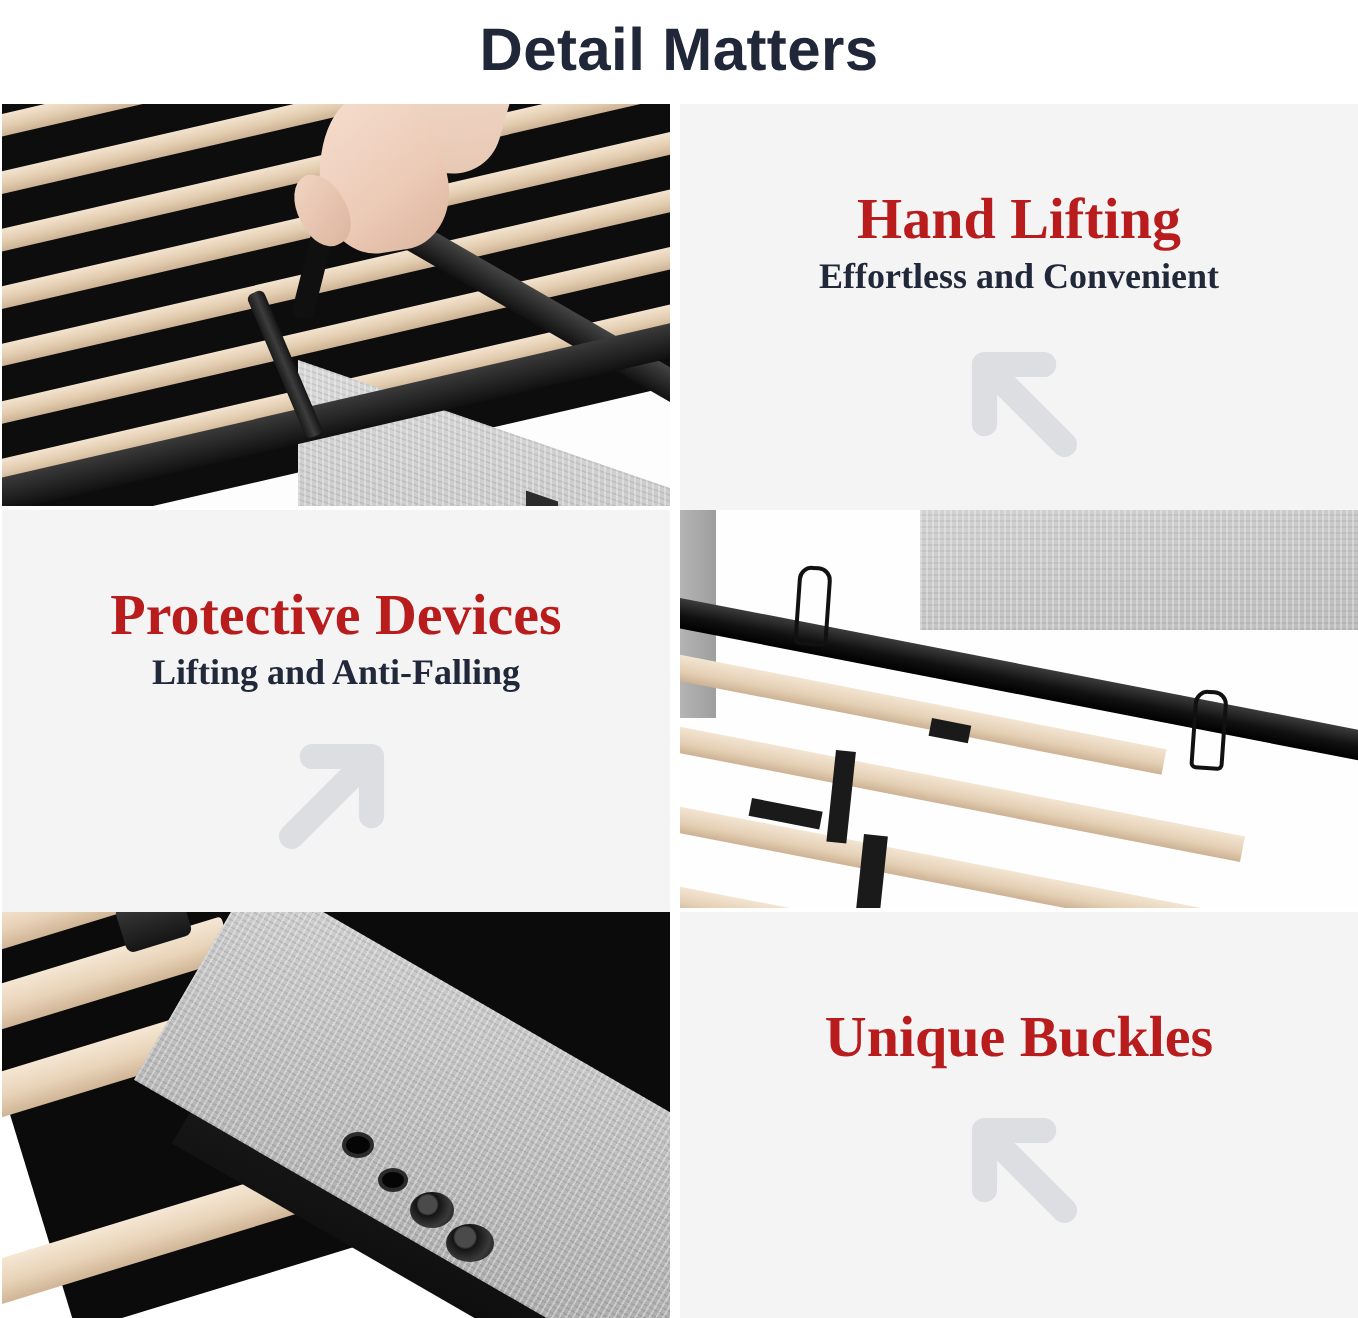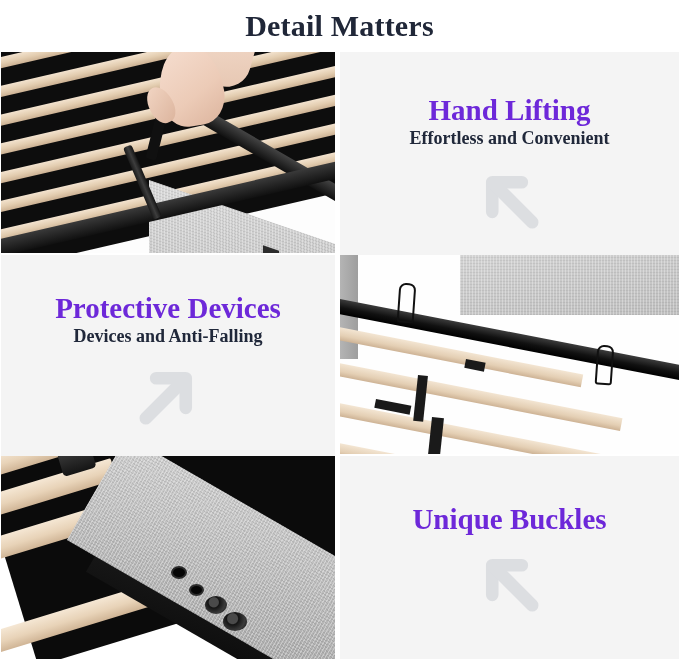--- a/index.html
+++ b/index.html
@@ -27,21 +27,21 @@
     left: 0;
     top: 0;
     width: 679px;
     height: 52px;
     display: flex;
     align-items: center;
     justify-content: center;
     background: #ffffff;
   }
   .header-title {
-    font-family: Liberation Serif, serif;
+    font-family: Liberation Sans, sans-serif;
     font-size: 30px;
     font-weight: bold;
     letter-spacing: 0.2px;
     color: #202738;
     line-height: 1;
   }
 
   
   .grid {
     position: absolute;
@@ -65,21 +65,21 @@
   .text-panel {
     background: #f4f4f4;
     display: flex;
     flex-direction: column;
     align-items: center;
   }
   .panel-title {
     font-family: "Liberation Serif", serif;
     font-weight: bold;
     font-size: 29px;
-    color: #6d28d9;
+    color: #b91c1c;
     line-height: 1.05;
     white-space: nowrap;
   }
   .panel-sub {
     font-family: "Liberation Serif", serif;
     font-weight: bold;
     font-size: 18px;
     color: #20283a;
     line-height: 1.1;
     margin-top: 4px;
@@ -368,21 +368,21 @@
           <g fill="none" stroke="#dcdee1" stroke-width="17" stroke-linecap="round" stroke-linejoin="round">
             <path d="M26 66 L26 26 L66 26"></path>
             <path d="M28 28 L80 80"></path>
           </g>
         </svg>
       </div>
     </div>
 
     <div class="cell col-left row-2 text-panel panel-protect">
       <div class="panel-title">Protective Devices</div>
-      <div class="panel-sub">Devices and Anti-Falling</div>
+      <div class="panel-sub">Lifting and Anti-Falling</div>
       <div class="arrow-wrap">
         <svg viewBox="0 0 100 100" aria-hidden="true">
           <g fill="none" stroke="#dcdee1" stroke-width="17" stroke-linecap="round" stroke-linejoin="round">
             <path d="M34 26 L74 26 L74 66"></path>
             <path d="M72 28 L20 80"></path>
           </g>
         </svg>
       </div>
     </div>
 

